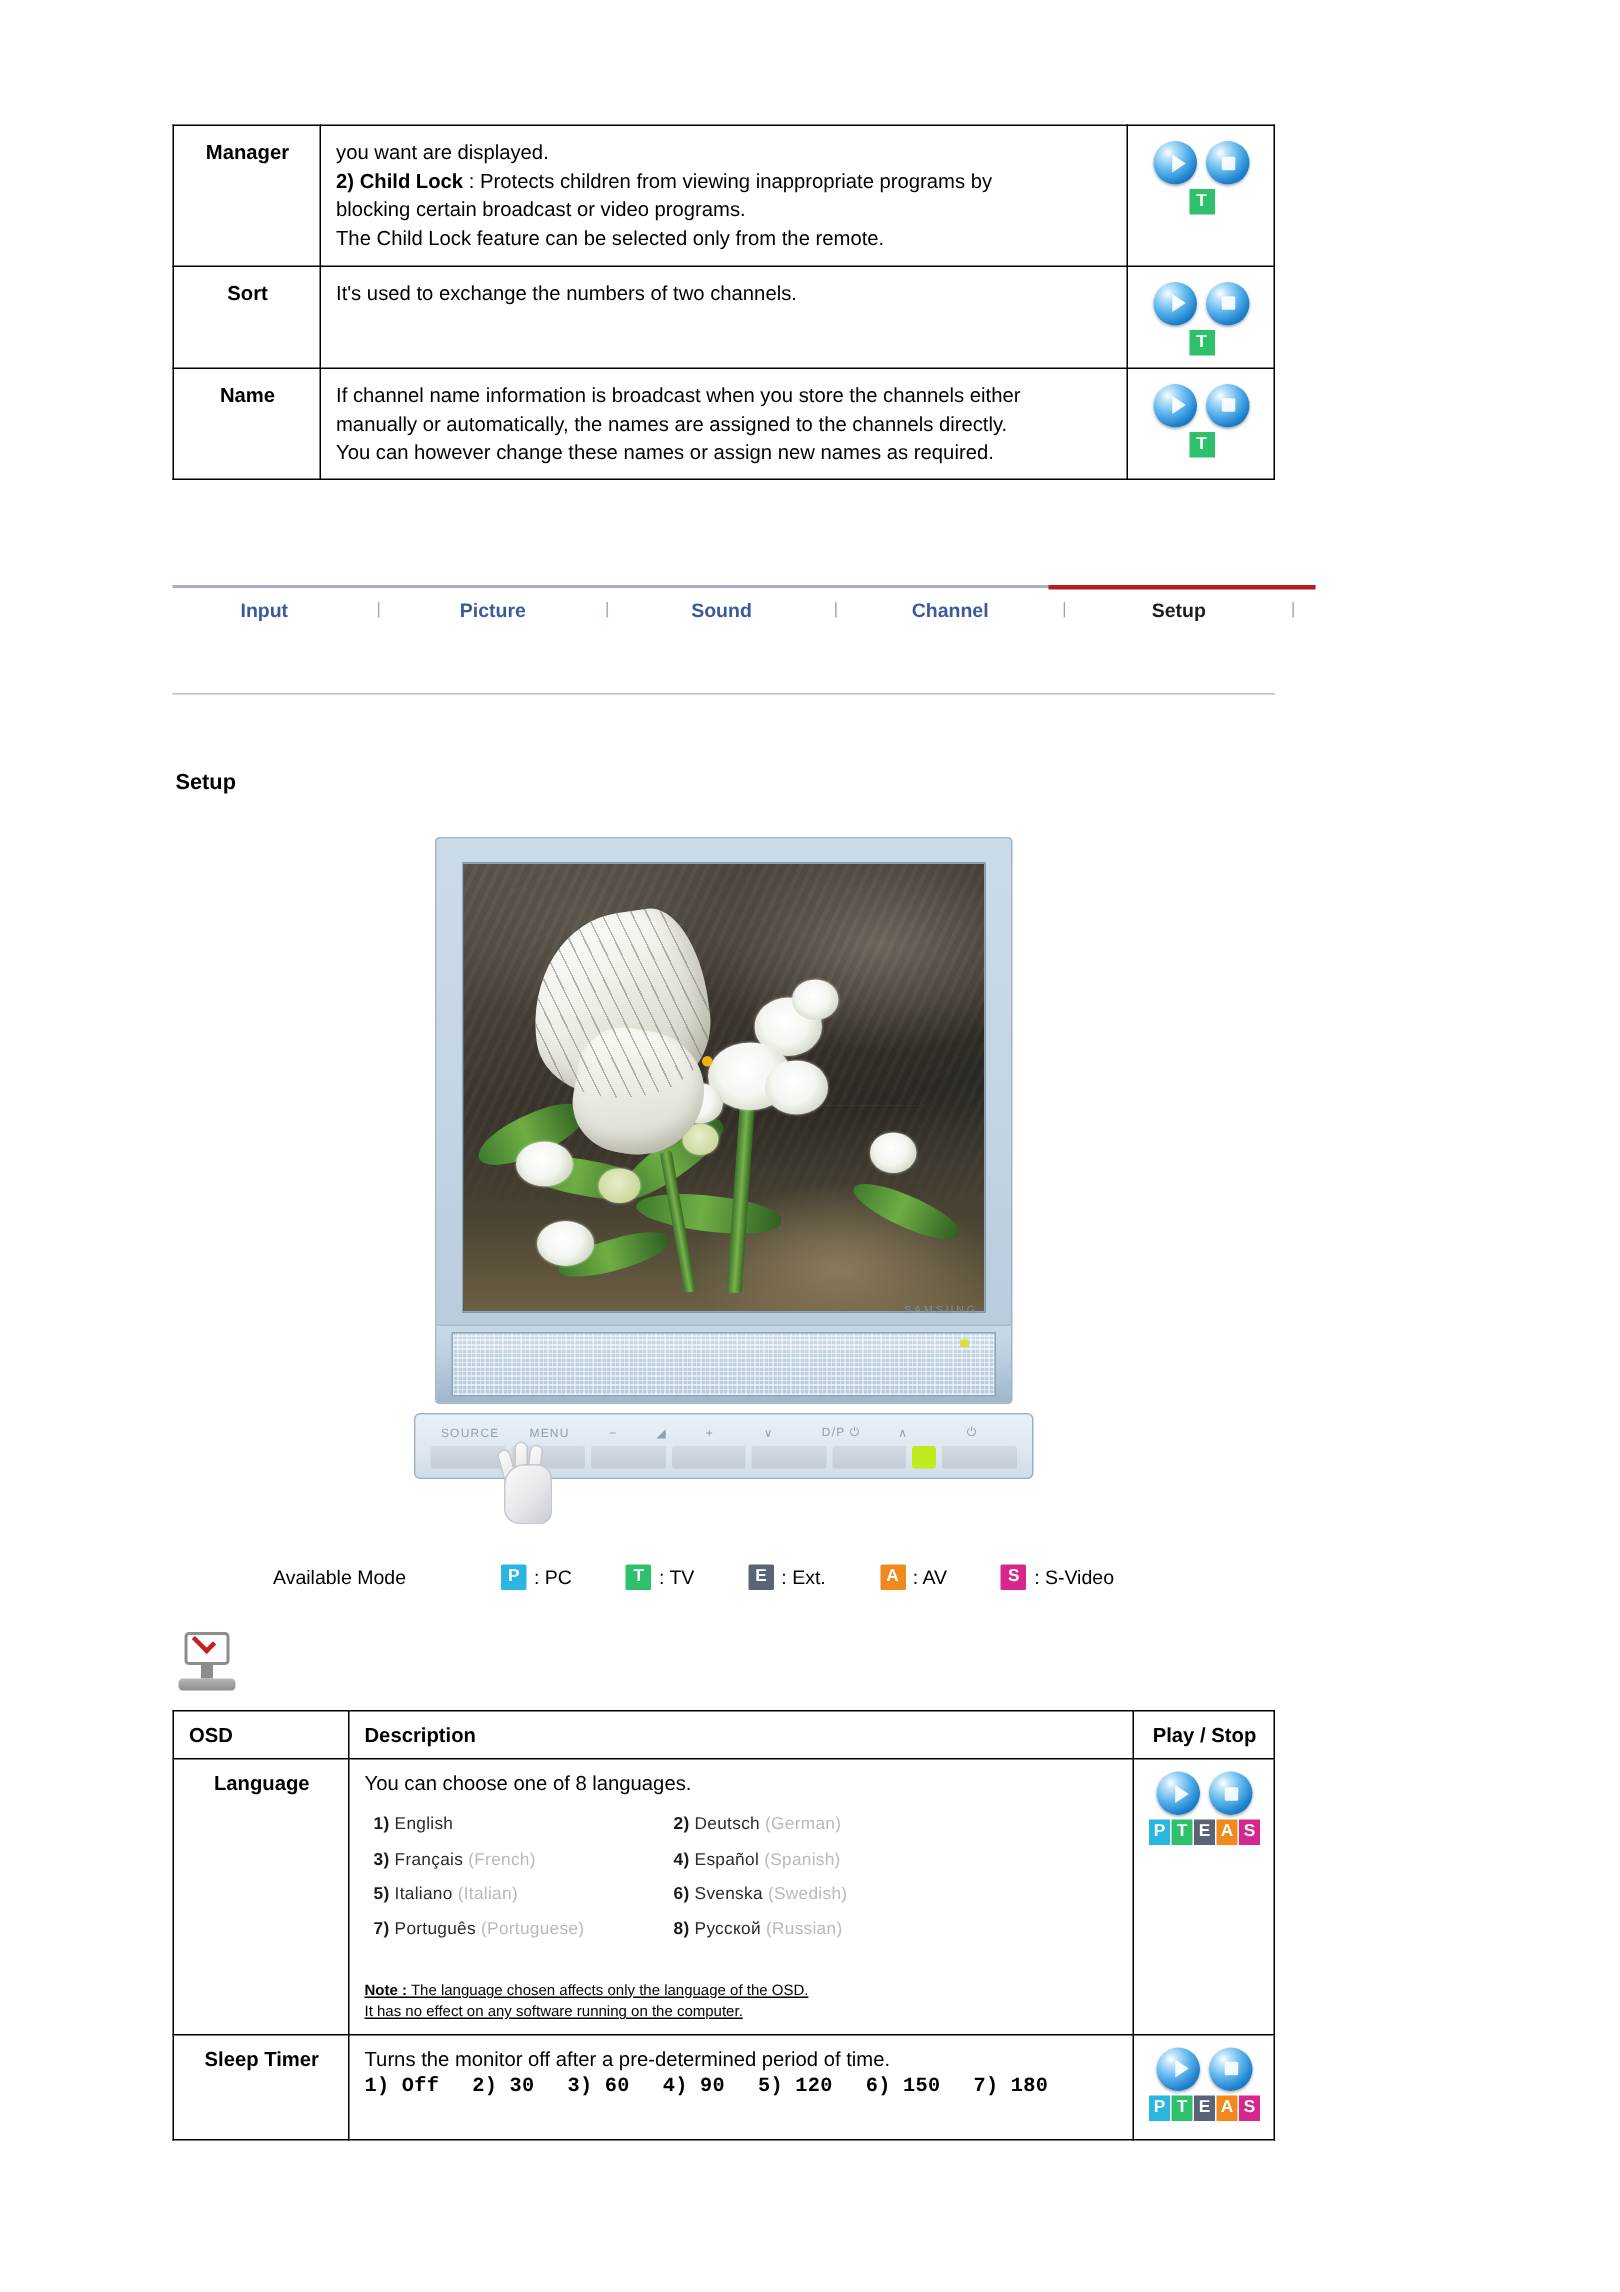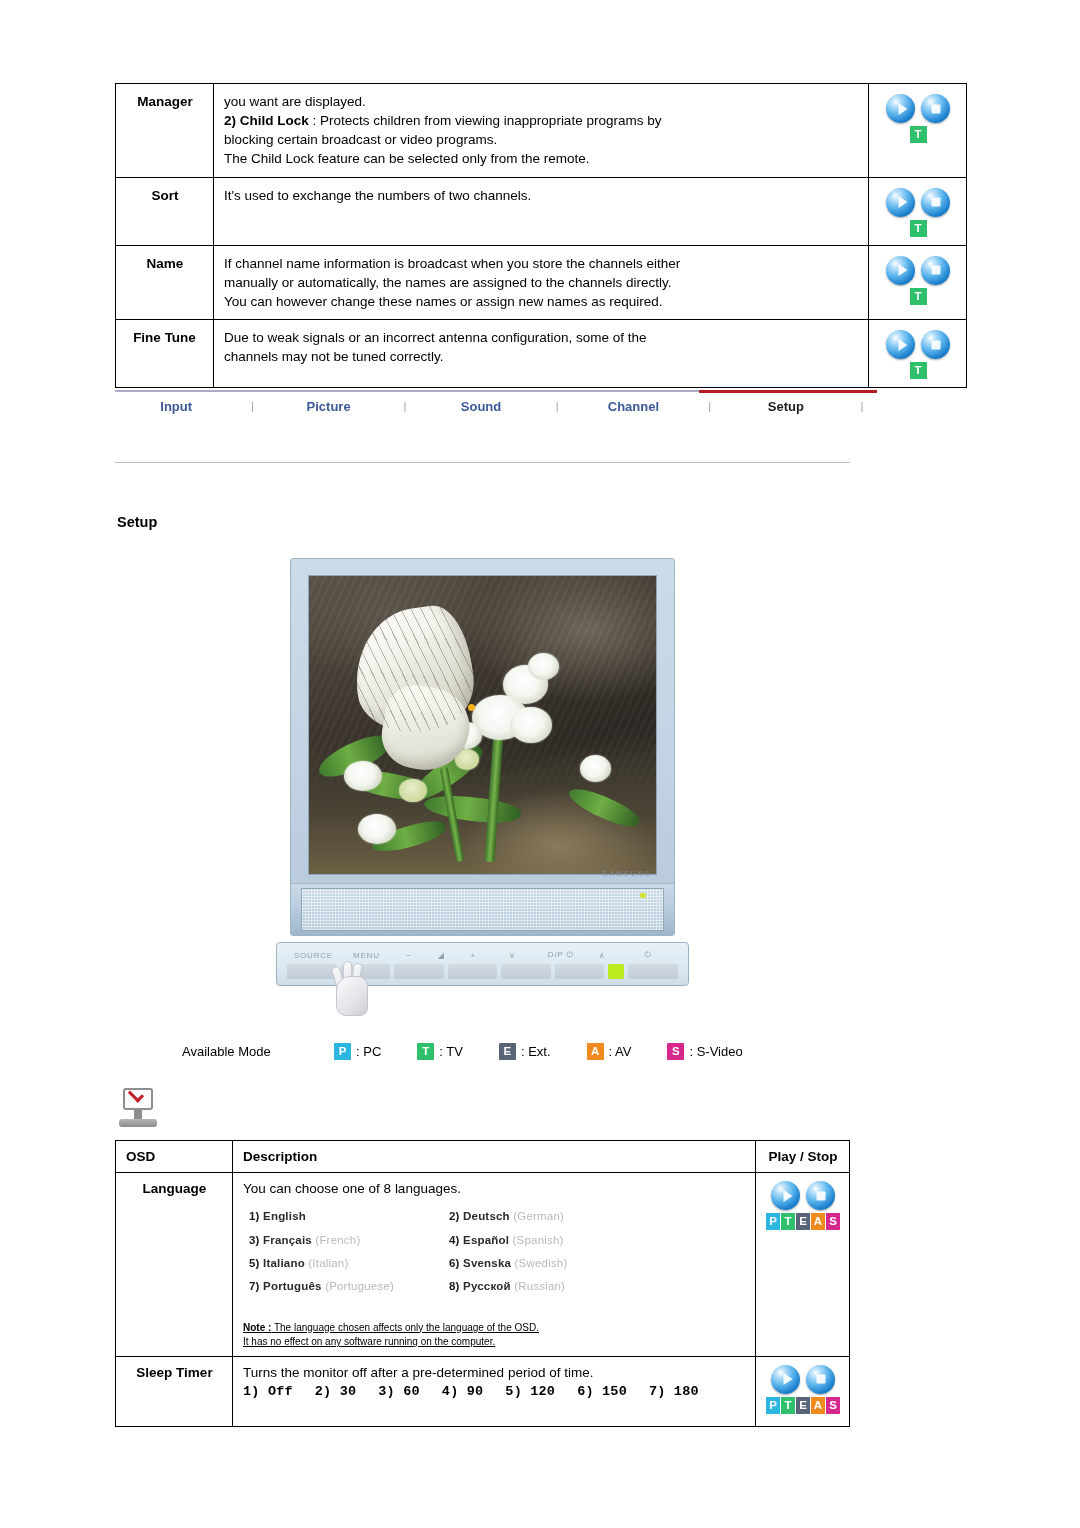--- a/index.html
+++ b/index.html
@@ -28,21 +28,21 @@
   }
   .col-label { width: 98px; text-align: center; font-weight: bold; white-space: nowrap; }
   .col-label.tight { padding-left: 4px; padding-right: 4px; }
   .col-desc  { }
   .col-play  { width: 94px; text-align: center; vertical-align: middle; }
 
   #top-table {
     position: absolute;
     left: 115px;
     top: 83px;
-    width: 852px;
+    width: 735px;
   }
   #top-table .col-label { width: 98px; }
   #top-table .col-play  { width: 98px; }
 
   .p0 { margin: 0; }
   .p  { margin: 0; }
   .b  { font-weight: bold; }
 
   
   .spheres {
@@ -392,21 +392,21 @@
   .lang-panel {
     margin: 10px 0 0 6px;
     width: 400px;
     display: grid;
     grid-template-columns: 1fr 1fr;
     row-gap: 7px;
     font-size: 11.5px;
   }
   .lang-item { white-space: nowrap; letter-spacing: .2px; }
   .lang-item .num { font-weight: bold; color: #1a1a1a; }
-  .lang-item .nm  { font-weight: bold; color: #2b2b2b; }
+  .lang-item .nm  { font-weight: normal; color: #2b2b2b; }
   .lang-item .en  { color: #b9b9b9; font-weight: normal; }
 
   .note-line { margin-top: 26px; font-size: 10px; line-height: 1.45; text-decoration: underline; }
   .sleep-values { font-weight: bold; letter-spacing: .2px; font-family: Liberation Mono, monospace; }
 
   .mid { vertical-align: middle; }
 </style>
 </head>
 <body>
 
@@ -459,36 +459,20 @@
         <div class="spheres">
           <span class="sphere play"></span>
           <span class="sphere stop"></span>
         </div>
         <div class="badge-row">
           <span class="badge t">T</span>
         </div>
       </td>
     </tr>
 
-    <tr>
-      <td class="col-label tight">Fine Tune</td>
-      <td class="col-desc">
-        <p class="p0">Due to weak signals or an incorrect antenna configuration, some of the</p>
-        <p class="p">channels may not be tuned correctly.</p>
-      </td>
-      <td class="col-play">
-        <div class="spheres">
-          <span class="sphere play"></span>
-          <span class="sphere stop"></span>
-        </div>
-        <div class="badge-row">
-          <span class="badge t">T</span>
-        </div>
-      </td>
-    </tr>
   </tbody>
 </table>
 
 <div id="nav-wrap">
   <div id="nav-line-top"></div>
   <div id="nav-items">
     <span class="nav-item" style="flex:1 1 0">Input</span>
     <span class="nav-sep" style="flex:0 0 30px">|</span>
     <span class="nav-item" style="flex:1 1 0">Picture</span>
     <span class="nav-sep" style="flex:0 0 30px">|</span>

